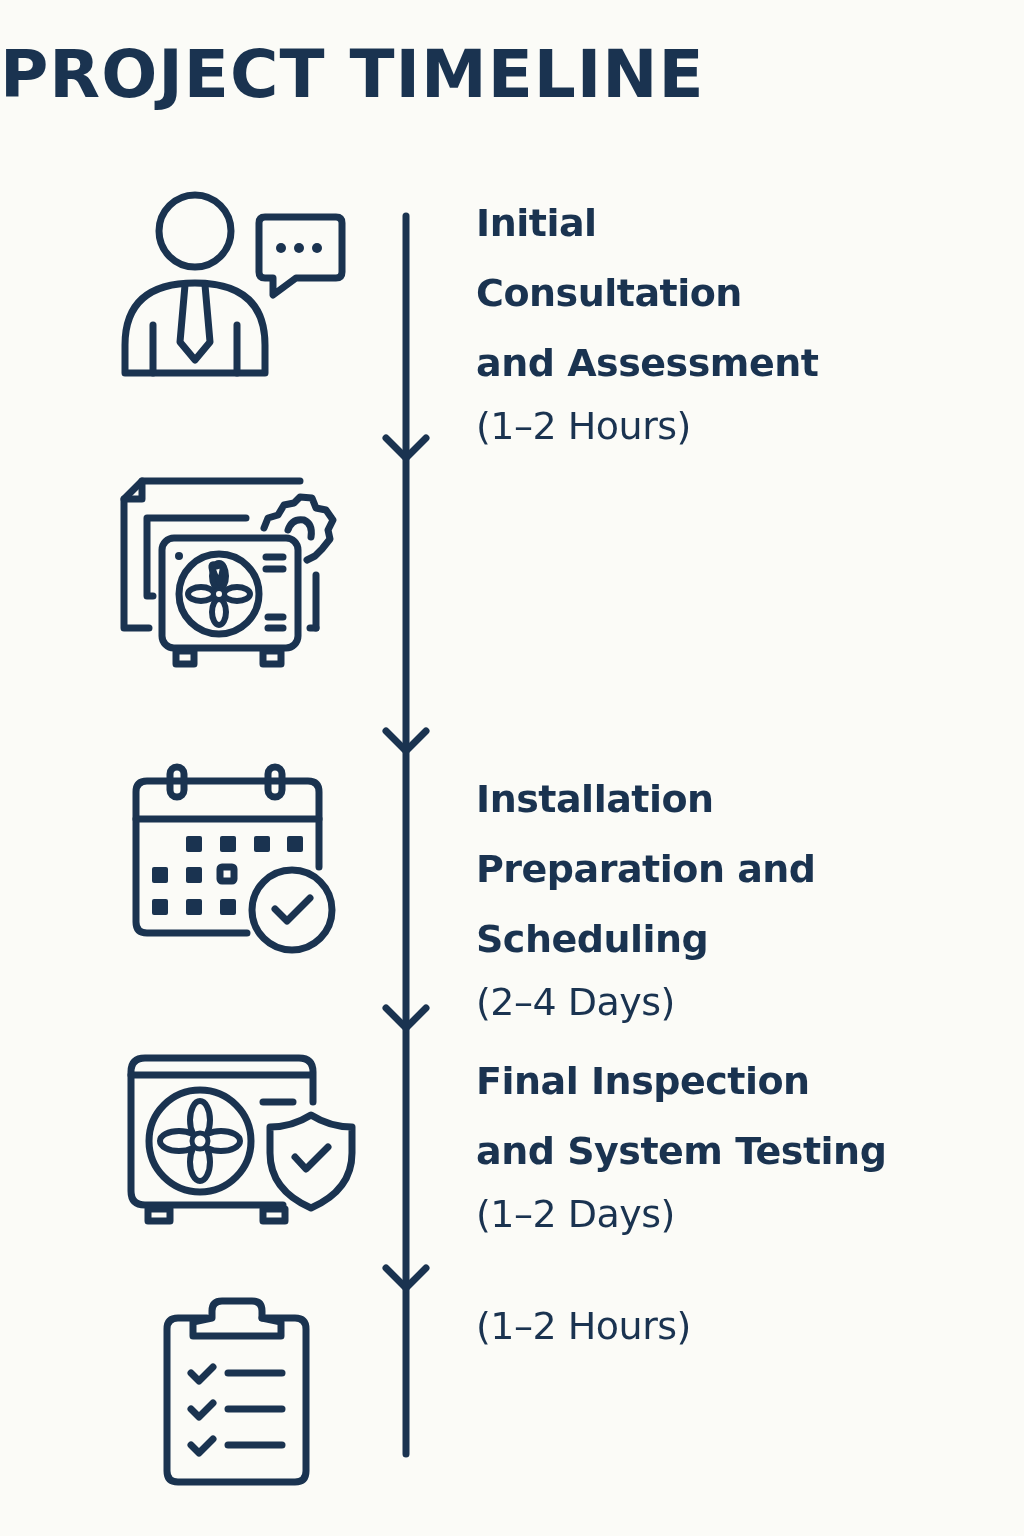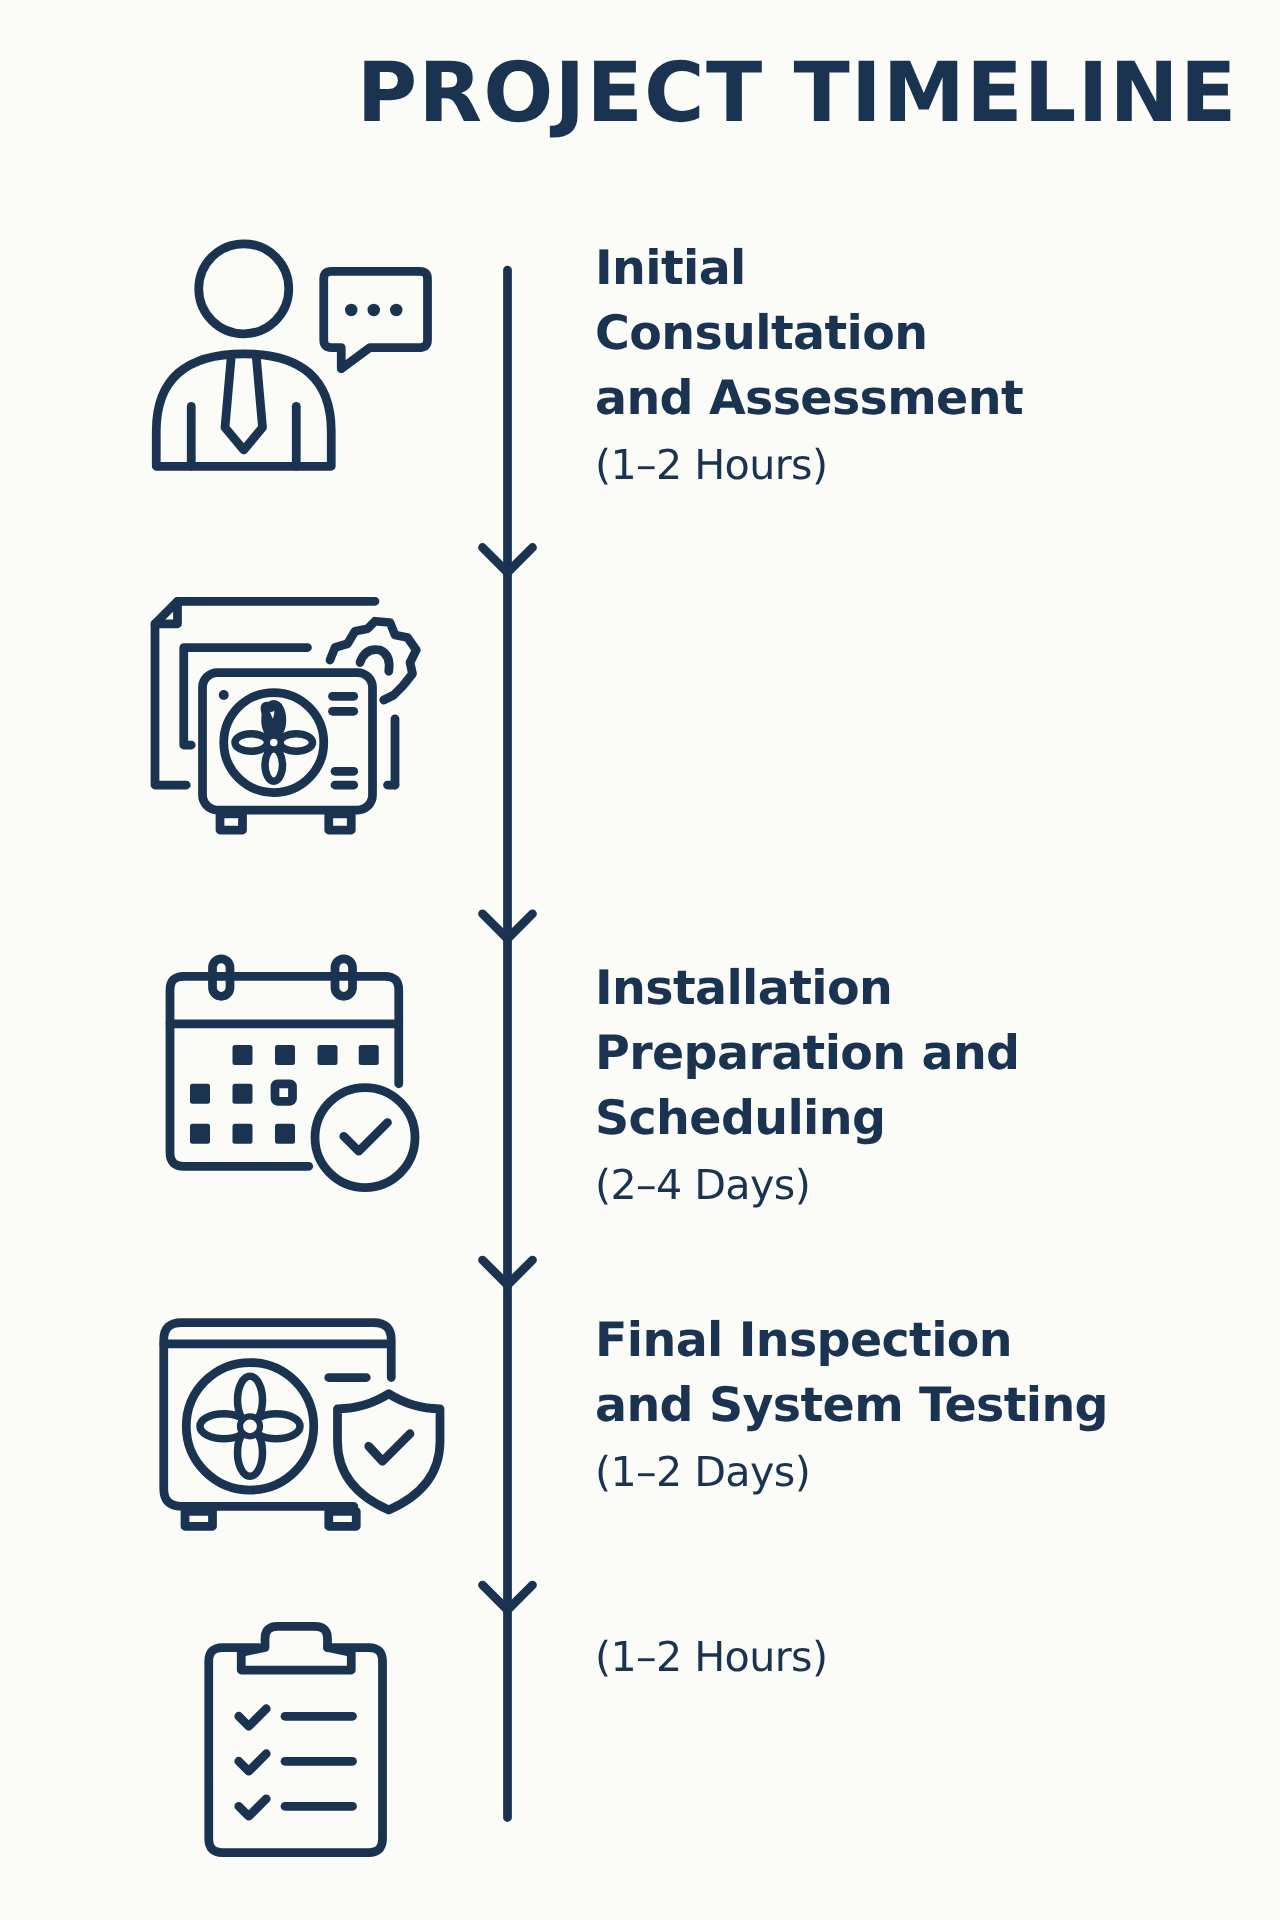--- a/index.html
+++ b/index.html
@@ -5,34 +5,34 @@
   html, body { margin: 0; padding: 0; }
   body {
     width: 1024px; height: 1536px;
     background: #fbfbf7;
     position: relative; overflow: hidden;
     font-family: "DejaVu Sans", "Liberation Sans", sans-serif;
     color: #1a3350;
   }
   .title {
     position: absolute; left: 0; top: 36px; width: 990px;
-    text-align: right;
+    text-align: left;
     font-family: "DejaVu Sans", sans-serif;
     font-weight: bold; font-size: 66px; letter-spacing: 1px;
     color: #1a3350;
   }
   .timeline-svg { position: absolute; left: 0; top: 0; }
   .icon { position: absolute; }
   .step-text { position: absolute; left: 476px; }
   .step-title {
-    font-weight: bold; font-size: 38px; line-height: 52px;
+    font-weight: bold; font-size: 38px; line-height: 70px;
     white-space: pre-line; letter-spacing: -0.5px;
   }
   .step-duration {
-    font-size: 33px; line-height: 56px; font-weight: normal;
+    font-size: 38px; line-height: 56px; font-weight: normal;
     letter-spacing: -0.5px;
   }
 </style>
 </head>
 <body>
 
 <div class="title">PROJECT TIMELINE</div>
 
 <svg class="timeline-svg" width="1024" height="1536">
   <g stroke="#1a3350" stroke-width="7" stroke-linecap="round" fill="none">

